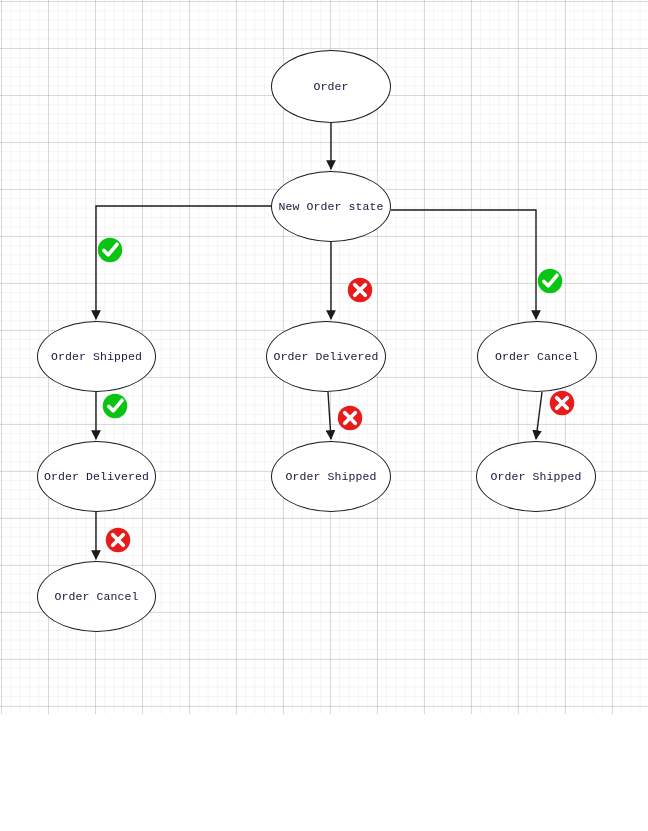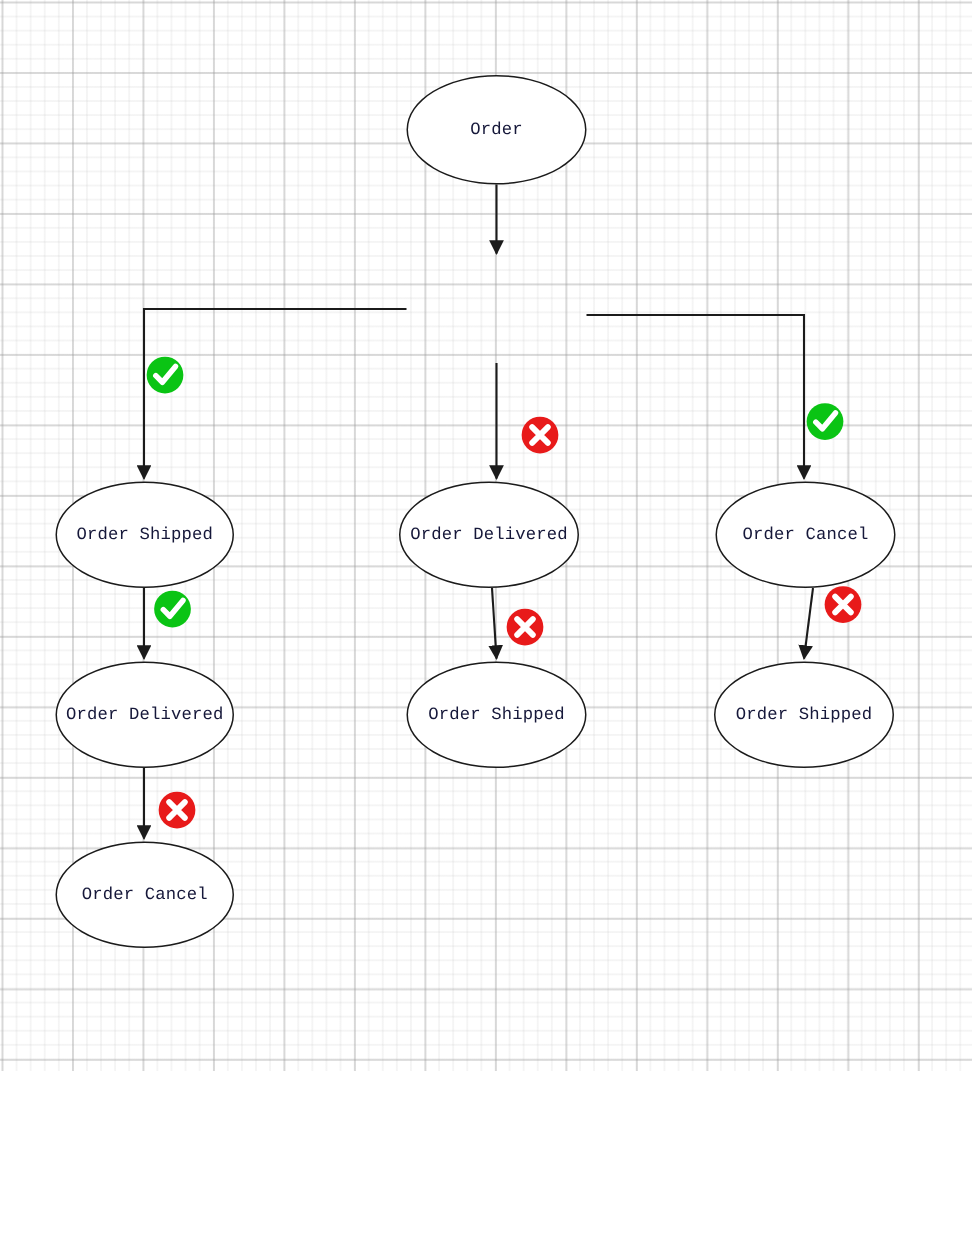--- a/index.html
+++ b/index.html
@@ -78,20 +78,23 @@
 
     <path d="M 328 392 L 331 439" fill="none" stroke="#1b1b1b" stroke-width="1.4" marker-end="url(#arrow)"></path>
 
     <path d="M 542 392 L 536 439" fill="none" stroke="#1b1b1b" stroke-width="1.4" marker-end="url(#arrow)"></path>
   </svg>
 
   <div class="node" style="left:271px; top:50px; width:120px; height:73px;">
     <span>Order</span>
   </div>
 
+  <div class="node" style="left:271px; top:171px; width:120px; height:71px;">
+    <span>New Order state</span>
+  </div>
 
   <div class="node" style="left:37px; top:321px; width:119px; height:71px;">
     <span>Order Shipped</span>
   </div>
 
   <div class="node" style="left:37px; top:441px; width:119px; height:71px;">
     <span>Order Delivered</span>
   </div>
 
   <div class="node" style="left:37px; top:561px; width:119px; height:71px;">

